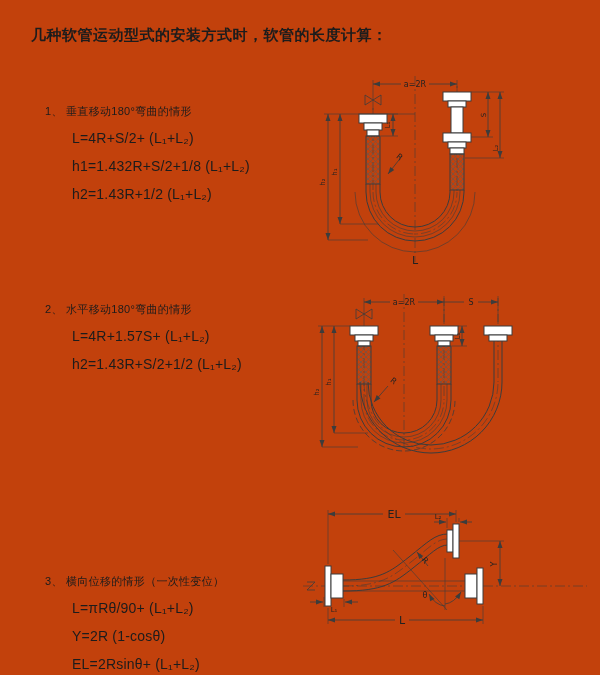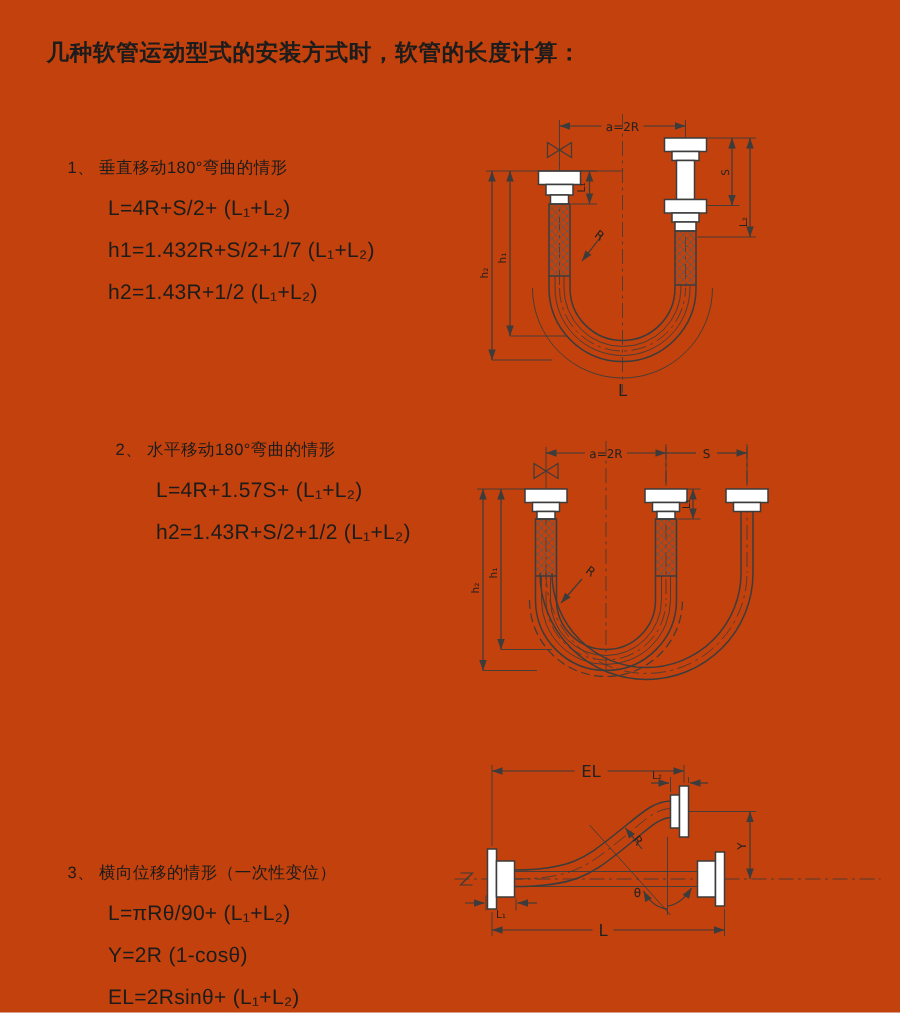--- a/index.html
+++ b/index.html
@@ -27,26 +27,26 @@
 <body>
 
 <div class="page">
 
   <div class="doc-title">几种软管运动型式的安装方式时，软管的长度计算：</div>
 
   <section class="sec" style="top:104px;">
     <h2>1、 垂直移动180°弯曲的情形</h2>
     <div class="formulas">
       <p>L=4R+S/2+ (L₁+L₂)</p>
-      <p>h1=1.432R+S/2+1/7 (L₁+L₂)</p>
+      <p>h1=1.432R+S/2+1/8 (L₁+L₂)</p>
       <p>h2=1.43R+1/2 (L₁+L₂)</p>
     </div>
   </section>
 
-  <section class="sec" style="top:292px;margin-left:32px;">
+  <section class="sec" style="top:302px;">
     <h2>2、 水平移动180°弯曲的情形</h2>
     <div class="formulas">
       <p>L=4R+1.57S+ (L₁+L₂)</p>
       <p>h2=1.43R+S/2+1/2 (L₁+L₂)</p>
     </div>
   </section>
 
   <section class="sec" style="top:534px;margin-top:40px;">
     <h2>3、 横向位移的情形（一次性变位）</h2>
     <div class="formulas">

